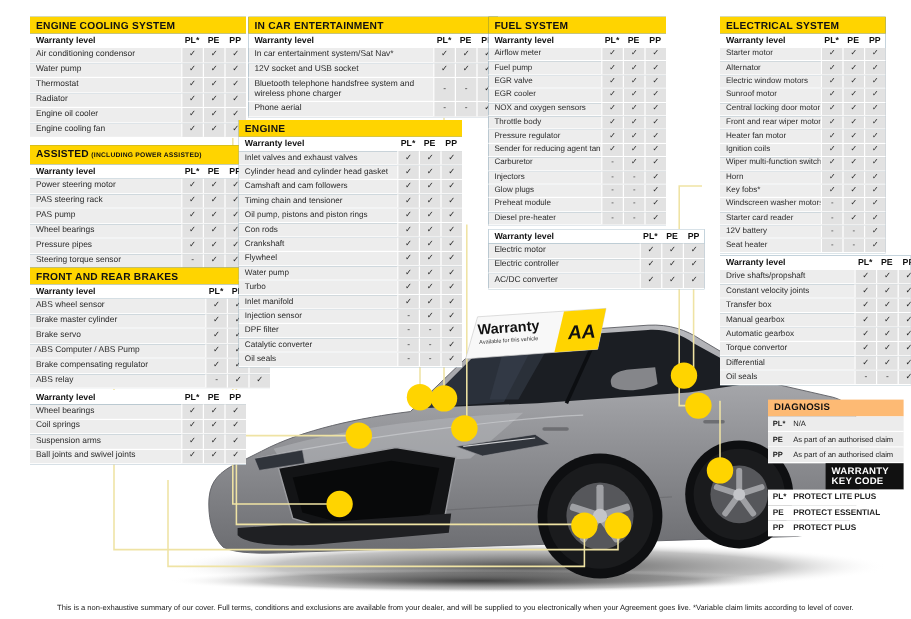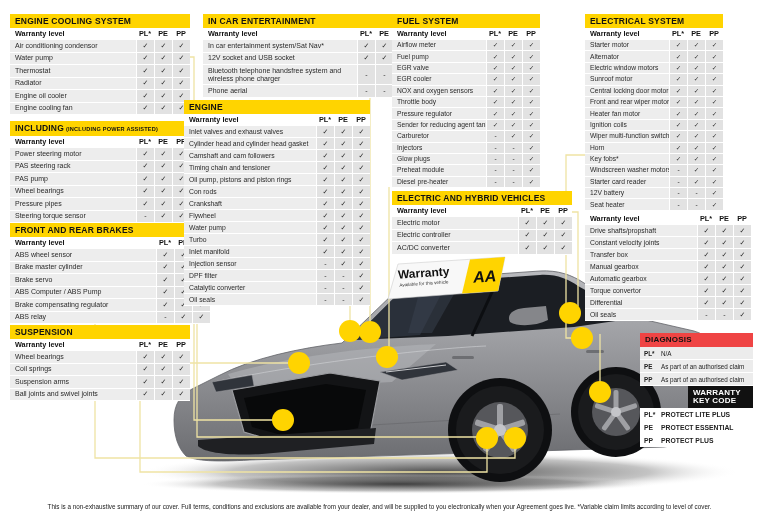--- a/index.html
+++ b/index.html
@@ -1,42 +1,42 @@
 <!DOCTYPE html>
 <html><head>
 <meta charset="utf-8">
 <style>
   html,body{margin:0;padding:0;}
   body{width:759px;height:516px;position:relative;background:#ffffff;overflow:hidden;
        font-family:"Liberation Sans",sans-serif;}
   #stage{position:absolute;inset:0;}
   svg.carlayer{position:absolute;left:0;top:0;z-index:1;}
   
-  .wtable{position:absolute;z-index:3;background:#0c4a6e;box-shadow:0 0 0 0;}
+  .wtable{position:absolute;z-index:3;background:#0c4a6e;box-shadow:0 0 0 0;margin-left:15px;}
   .wt-header{background:#FFD400;color:#111;font-weight:bold;font-size:8.5px;
              padding:3px 5px 2px 5px;letter-spacing:.2px;line-height:9px;}
   .wt-sub{font-size:5.6px;font-weight:bold;margin-left:2px;}
   .wt-colhead{display:flex;align-items:flex-start;font-weight:bold;font-size:7.3px;color:#111;
               background:#fff;padding:2px 0 2px 5px;line-height:8px;}
   .wt-row{display:flex;align-items:stretch;background:#ededed;border-bottom:1px solid #fff;
           font-size:7px;color:#2a2a2a;line-height:8px;}
   .wt-row .lbl{flex:1;display:flex;align-items:center;padding-left:5px;min-height:11.5px;
                white-space:nowrap;overflow:hidden;}
   .wt-row.wrap .lbl{white-space:normal;line-height:7.5px;padding:2px 0 2px 5px;}
   .wt-colhead .lbl{flex:1;}
   .mkh{width:18px;text-align:center;}
   .mk{width:18px;box-sizing:border-box;border-left:1px solid #fff;background:#e2e2e2;
       display:flex;align-items:center;justify-content:center;font-size:7px;color:#2b2b2b;}
   .compact .wt-row .lbl{min-height:10.4px;font-size:6.7px;}
   .compact .mk{font-size:6.5px;}
   .mid .wt-row .lbl{min-height:11px;font-size:6.8px;}
   
   .sidebox{position:absolute;left:640px;width:113px;z-index:3;}
   .sb-header{font-weight:bold;font-size:8px;padding:3px 5px;line-height:8px;letter-spacing:.2px;}
-  .sb-header.gray{background:#ef4444;color:#111;}
+  .sb-header.gray{background:#fdba74;color:#111;}
   .sb-header.black{background:#111111;color:#fff;margin-left:48px;}
   .sb-row{display:flex;align-items:center;font-size:6.3px;color:#222;background:#ececec;
           border-bottom:1px solid #fff;padding:2px 4px;min-height:8px;}
   .sb-row.plain{background:#fff;font-weight:bold;font-size:6.8px;border-bottom:none;padding:2.5px 4px;}
   .sb-code{font-weight:bold;width:17px;flex:none;}
   
   .footer{position:absolute;left:0;right:0;bottom:6px;text-align:center;font-size:6.3px;
           color:#1a1a1a;z-index:4;}
 </style>
 </head>
@@ -199,21 +199,21 @@
         <span class="mk">✓</span>
       </div>
       <div class="wt-row">
         <span class="lbl">Engine cooling fan</span>
         <span class="mk">✓</span>
         <span class="mk">✓</span>
         <span class="mk">✓</span>
       </div>
     </div>
   <div style="left:10px;top:121px;width:180px" class="wtable">
-      <div class="wt-header"><span>INCLUDING</span><span class="wt-sub">(INCLUDING POWER ASSISTED)</span></div>
+      <div class="wt-header"><span>ASSISTED</span><span class="wt-sub">(INCLUDING POWER ASSISTED)</span></div>
       <div class="wt-colhead">
         <span class="lbl">Warranty level</span>
         <span class="mkh">PL*</span>
         <span class="mkh">PE</span>
         <span class="mkh">PP</span>
       </div>
       <div class="wt-row">
         <span class="lbl">Power steering motor</span>
         <span class="mk">✓</span>
         <span class="mk">✓</span>
@@ -289,21 +289,20 @@
         <span class="mk">✓</span>
       </div>
       <div class="wt-row">
         <span class="lbl">ABS relay</span>
         <span class="mk">-</span>
         <span class="mk">✓</span>
         <span class="mk">✓</span>
       </div>
     </div>
   <div style="left:10px;top:325px;width:180px" class="wtable">
-      <div class="wt-header"><span>SUSPENSION</span></div>
       <div class="wt-colhead">
         <span class="lbl">Warranty level</span>
         <span class="mkh">PL*</span>
         <span class="mkh">PE</span>
         <span class="mkh">PP</span>
       </div>
       <div class="wt-row">
         <span class="lbl">Wheel bearings</span>
         <span class="mk">✓</span>
         <span class="mk">✓</span>
@@ -322,21 +321,21 @@
         <span class="mk">✓</span>
       </div>
       <div class="wt-row">
         <span class="lbl">Ball joints and swivel joints</span>
         <span class="mk">✓</span>
         <span class="mk">✓</span>
         <span class="mk">✓</span>
       </div>
     </div>
 
-  <div style="left:203px;top:14px;width:208px" class="wtable">
+  <div style="left:192px;top:14px;width:208px" class="wtable">
       <div class="wt-header"><span>IN CAR ENTERTAINMENT</span></div>
       <div class="wt-colhead">
         <span class="lbl">Warranty level</span>
         <span class="mkh">PL*</span>
         <span class="mkh">PE</span>
         <span class="mkh">PP</span>
       </div>
       <div class="wt-row">
         <span class="lbl">In car entertainment system/Sat Nav*</span>
         <span class="mk">✓</span>
@@ -543,21 +542,20 @@
         <span class="mk">✓</span>
       </div>
       <div class="wt-row">
         <span class="lbl">Diesel pre-heater</span>
         <span class="mk">-</span>
         <span class="mk">-</span>
         <span class="mk">✓</span>
       </div>
     </div>
   <div style="left:392px;top:191px;width:180px" class="wtable">
-      <div class="wt-header"><span>ELECTRIC AND HYBRID VEHICLES</span></div>
       <div class="wt-colhead">
         <span class="lbl">Warranty level</span>
         <span class="mkh">PL*</span>
         <span class="mkh">PE</span>
         <span class="mkh">PP</span>
       </div>
       <div class="wt-row">
         <span class="lbl">Electric motor</span>
         <span class="mk">✓</span>
         <span class="mk">✓</span>

